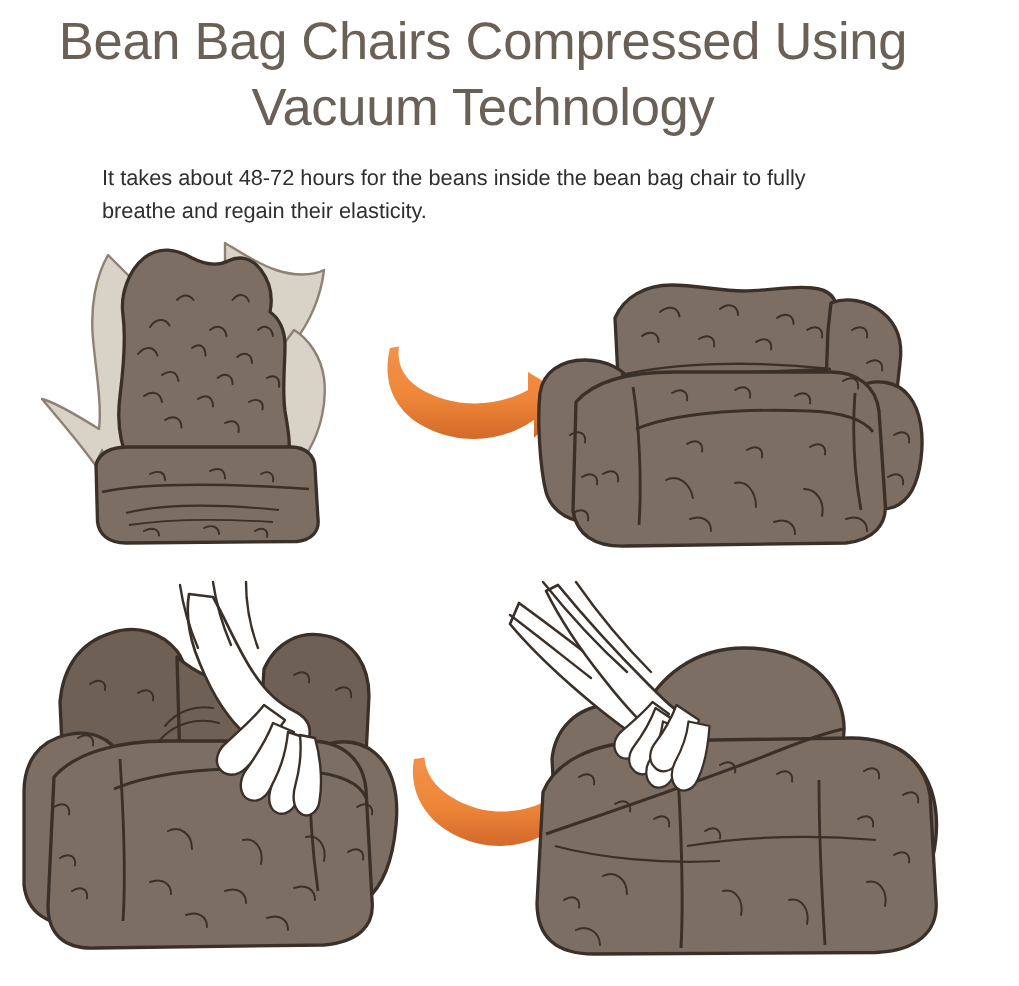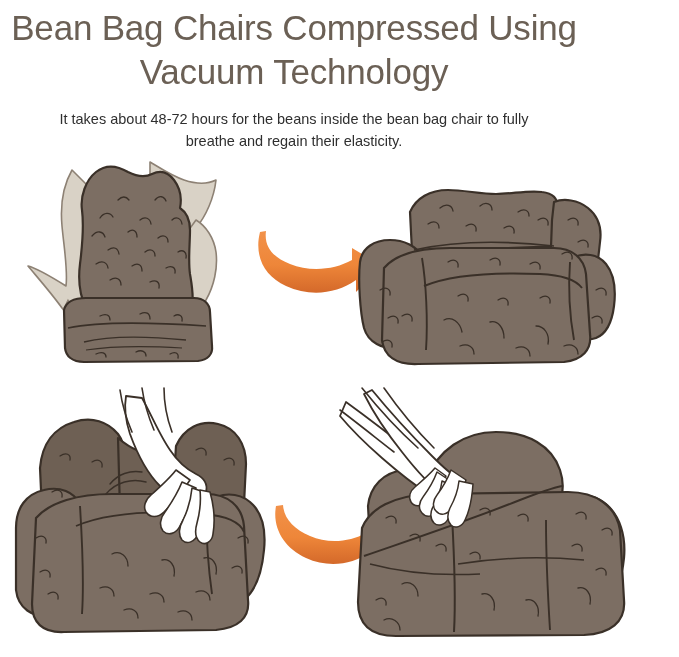--- a/index.html
+++ b/index.html
@@ -15,37 +15,38 @@
     font-family: "Liberation Sans", sans-serif;
     -webkit-font-smoothing: antialiased;
   }
 
   
   #infographic-header {
     position: absolute;
     left: 0;
     top: 0;
     width: 588px;
+    padding-left: 28px;
   }
   #page-title {
     margin: 0;
     padding: 6px 8px 0 8px;
     text-align: center;
     color: #6b6055;
     font-family: "Liberation Sans", sans-serif;
     font-weight: 400;
     font-size: 35px;
     line-height: 44px;
     letter-spacing: -0.2px;
     white-space: pre-line;
   }
   #page-subtitle {
     margin: 0;
     padding: 14px 40px 0 40px;
-    text-align: center;
+    text-align: left;
     color: #2f2f2f;
     font-size: 14.5px;
     line-height: 22px;
     font-weight: 400;
     white-space: pre-line;
   }
 
   
   .step-panel {
     position: absolute;

